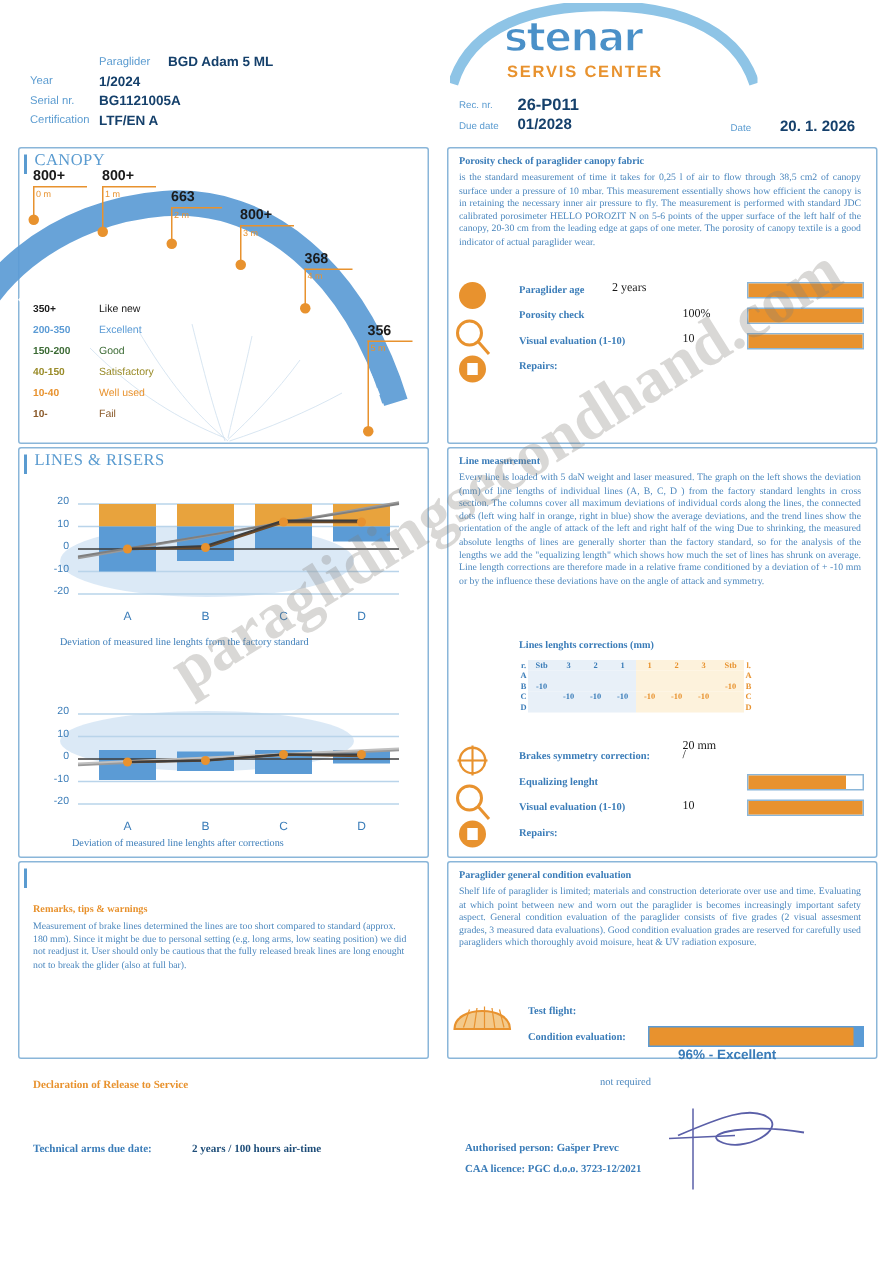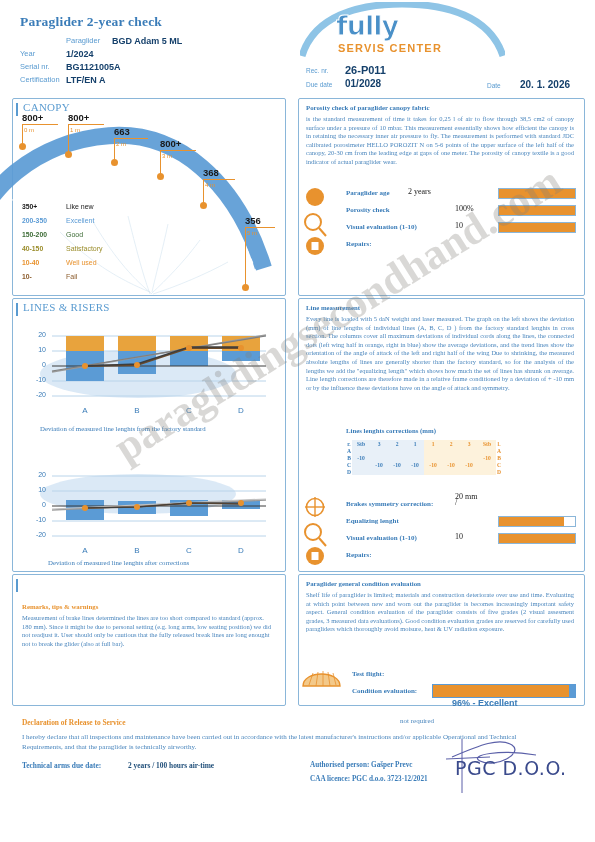--- a/index.html
+++ b/index.html
@@ -86,37 +86,36 @@
   #sig-txt{position:absolute;left:455px;top:757px;font-family:"DejaVu Sans",sans-serif;
            font-size:19px;color:#3a4a8c;letter-spacing:.5px;}
   .bgdecor{position:absolute;pointer-events:none;}
 </style>
 </head>
 <body>
 
 <div class="page">
 
   <div id="header">
-    <div id="doc-title">Paraglider 2-year check</div>
 
     <div class="hdr-row r1">Paraglider</div>
     <div class="hdr-val r1">BGD Adam 5 ML</div>
     <div class="hdr-row r2">Year</div>
     <div class="hdr-val r2">1/2024</div>
     <div class="hdr-row r3">Serial nr.</div>
     <div class="hdr-val r3">BG1121005A</div>
     <div class="hdr-row r4">Certification</div>
     <div class="hdr-val r4">LTF/EN A</div>
 
     <div id="logo-wrap">
       <svg id="logo-arc" viewBox="0 0 205 56">
         <path d="M2 54 C 14 14, 58 2, 102 2 C 146 2, 190 14, 203 54" fill="none" stroke="#8ec4e6" stroke-width="7"></path>
         <path d="M14 56 C 26 24, 62 12, 102 12 C 142 12, 178 24, 191 56" fill="none" stroke="#ffffff" stroke-width="3" opacity=".85"></path>
       </svg>
-      <div id="logo-word">fully</div>
+      <div id="logo-word">stenar</div>
       <div id="logo-sub">SERVIS CENTER</div>
     </div>
 
     <div class="rec-lbl" style="left:306px;top:67px;">Rec. nr.</div>
     <div class="rec-val" style="left:345px;top:64px;font-size:11px;">26-P011</div>
     <div class="rec-lbl" style="left:306px;top:81px;">Due date</div>
     <div class="rec-val" style="left:345px;top:78px;font-size:10px;">01/2028</div>
     <div class="rec-lbl" style="left:487px;top:82px;">Date</div>
     <div class="rec-val" style="left:520px;top:79px;font-size:10px;">20. 1. 2026</div>
   </div>
@@ -421,29 +420,27 @@
   <div class="m-lbl" style="left:352px;top:670px;">Test flight:</div>
   <div style="position:absolute;left:400px;top:669px;font-size:7px;color:#4a86bd;font-family:'Liberation Serif',serif;margin-top:48px;">not required</div>
 
   <div class="m-lbl" style="left:352px;top:687px;">Condition evaluation:</div>
   <div class="m-bar-out" style="left:432px;top:684px;width:142px;height:12px;border:1px solid #5b9bd5;background:#5b9bd5;">
     <div class="m-bar-in" style="width:96%"></div>
   </div>
   <div style="position:absolute;left:452px;top:698px;font-size:9px;font-weight:bold;color:#3a7cb8;font-family:'Liberation Sans',sans-serif;">96%  -   Excellent</div>
 
   <div class="col-head" style="position:absolute;left:22px;top:718px;color:#e8922e;font-size:7.4px;">Declaration of Release to Service</div>
-  <div style="position:absolute;left:22px;top:732px;width:530px;font-size:7px;line-height:10px;color:#4a86bd;font-family:'Liberation Serif',serif;">I hereby declare that all inspections and maintenance have been carried out in accordance with the latest manufacturer's instructions and/or applicable Operational and Technical Requirements, and that the paraglider is technically airworthy.</div>
   <div style="position:absolute;left:22px;top:761px;font-size:7.4px;font-weight:bold;color:#3a7cb8;font-family:'Liberation Serif',serif;">Technical arms due date:</div>
   <div style="position:absolute;left:128px;top:761px;font-size:7.4px;font-weight:bold;color:#1f4e79;font-family:'Liberation Serif',serif;">2 years /  100 hours air-time</div>
 
   <div style="position:absolute;left:310px;top:761px;font-size:7.2px;font-weight:bold;color:#3a7cb8;font-family:'Liberation Serif',serif;">Authorised person: Gašper Prevc</div>
   <div style="position:absolute;left:310px;top:775px;font-size:7.2px;font-weight:bold;color:#3a7cb8;font-family:'Liberation Serif',serif;">CAA licence: PGC d.o.o. 3723-12/2021</div>
 
   <svg class="bgdecor" style="left:440px;top:735px;width:145px;height:60px;" viewBox="0 0 145 60">
     <path d="M22 4 L22 58" stroke="#5a5fa8" stroke-width="1"></path>
     <path d="M12 22 C 40 10, 60 2, 72 10 C 84 18, 56 34, 40 26 C 28 20, 60 14, 96 20" fill="none" stroke="#5a5fa8" stroke-width="1.2"></path>
     <path d="M6 24 L50 22" stroke="#5a5fa8" stroke-width="1"></path>
   </svg>
-  <div id="sig-txt">PGC D.O.O.</div>
 
   <div id="wm">paraglidingsecondhand.com</div>
 
 </div>
 
 </body></html>

